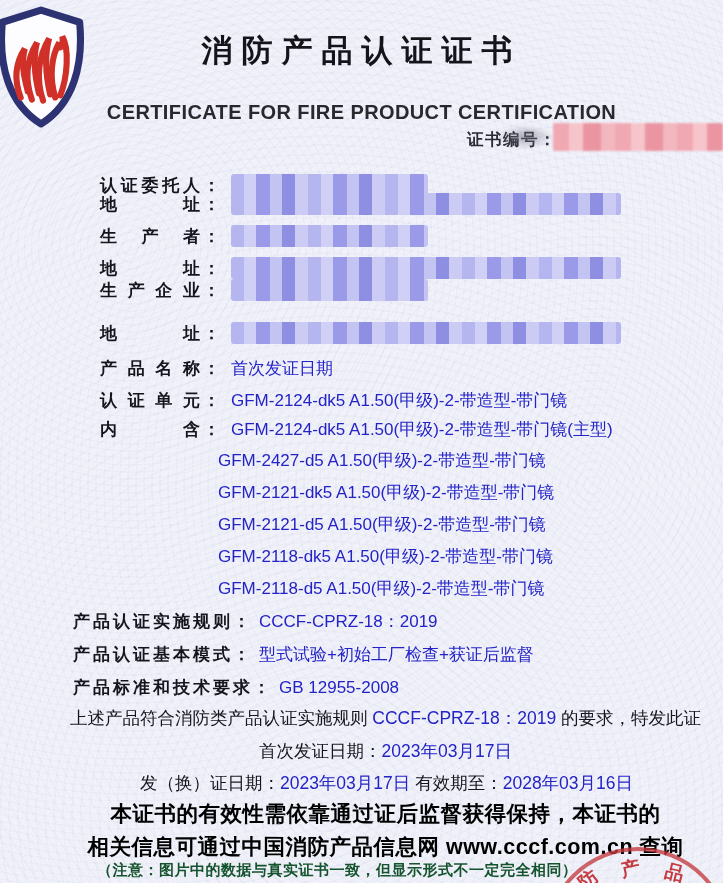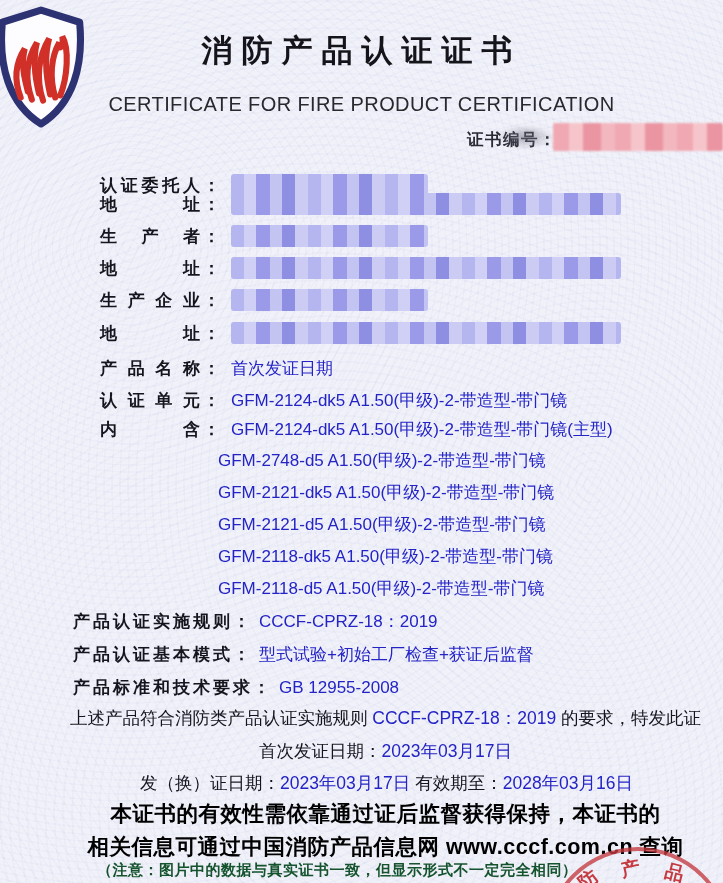--- a/index.html
+++ b/index.html
@@ -9,21 +9,21 @@
     background-color:#f1f2f9;
     background-image:
       repeating-radial-gradient(circle at 18% 28%, rgba(135,145,205,0.055) 0 1.5px, transparent 1.5px 7px),
       repeating-radial-gradient(circle at 82% 55%, rgba(135,145,205,0.05) 0 1.5px, transparent 1.5px 8px),
       repeating-radial-gradient(circle at 45% 92%, rgba(120,130,200,0.045) 0 2px, transparent 2px 9px);
     color:#15151d;
   }
   .logo{position:absolute;left:-14px;top:6px;width:110px;height:122px;}
   .hdr{position:absolute;top:30px;left:0;width:100%;text-align:center;box-sizing:border-box;}
   .title{font-size:31px;font-weight:700;letter-spacing:9px;color:#14141a;}
-  .subtitle{margin-top:21px;font-size:20px;letter-spacing:0.4px;color:#28282f;}
+  .subtitle{margin-top:29px;font-size:20px;letter-spacing:0.4px;color:#28282f;font-weight:bold;}
   .certrow{position:absolute;left:467px;top:129px;font-size:16.5px;font-weight:600;letter-spacing:1.5px;color:#2a2a35;}
   .smudge{position:absolute;left:497px;top:125px;width:56px;height:24px;border-radius:50%;
     background:radial-gradient(ellipse at center, rgba(115,115,130,0.55), rgba(115,115,130,0) 72%);filter:blur(1px);}
   .pk{position:absolute;left:553px;top:123px;width:170px;height:28px;filter:blur(0.8px);border-radius:2px;
     background-image:repeating-linear-gradient(90deg,#f0a9b3 0 16px,#f6c5cb 16px 30px,#ea95a1 30px 48px,#f3b7bf 48px 62px);}
   .frow{position:absolute;left:100px;display:flex;align-items:center;font-size:17px;height:24px;}
   .jl{display:inline-block;width:100px;text-align:justify;text-align-last:justify;font-weight:600;color:#15151d;}
   .cl{font-weight:600;margin-left:3px;margin-right:11px;color:#15151d;}
   .bv{color:#2323c6;}
   .mz{height:22px;border-radius:3px;filter:blur(0.7px);
@@ -83,21 +83,21 @@
 <div class="frow" style="top:224px">
   <span class="jl">生产者</span>
   <span class="cl">：</span>
   <span class="mz short"></span>
 </div>
 <div class="frow" style="top:256px">
   <span class="jl">地址</span>
   <span class="cl">：</span>
   <span class="mz long"></span>
 </div>
-<div class="frow" style="top:288px">
+<div class="frow" style="top:278px">
   <span class="jl">生产企业</span>
   <span class="cl">：</span>
   <span class="mz short"></span>
 </div>
 <div class="frow" style="top:321px">
   <span class="jl">地址</span>
   <span class="cl">：</span>
   <span class="mz long"></span>
 </div>
 <div class="frow" style="top:356px">
@@ -109,21 +109,21 @@
   <span class="jl">认证单元</span>
   <span class="cl">：</span>
   <span class="bv">GFM-2124-dk5 A1.50(甲级)-2-带造型-带门镜</span>
 </div>
 <div class="frow" style="top:417px">
   <span class="jl">内含</span>
   <span class="cl">：</span>
   <span class="bv">GFM-2124-dk5 A1.50(甲级)-2-带造型-带门镜(主型)</span>
 </div>
 
-<div class="mrow" style="top:449px">GFM-2748-d5 A1.50(甲级)-2-带造型-带门镜</div>
+<div class="mrow" style="top:449px">GFM-2427-d5 A1.50(甲级)-2-带造型-带门镜</div>
 <div class="mrow" style="top:481px">GFM-2121-dk5 A1.50(甲级)-2-带造型-带门镜</div>
 <div class="mrow" style="top:513px">GFM-2121-d5 A1.50(甲级)-2-带造型-带门镜</div>
 <div class="mrow" style="top:545px">GFM-2118-dk5 A1.50(甲级)-2-带造型-带门镜</div>
 <div class="mrow" style="top:577px">GFM-2118-d5 A1.50(甲级)-2-带造型-带门镜</div>
 
 <div class="rrow" style="top:610px">
   <span class="rl">产品认证实施规则</span>
   <span class="cl">：</span>
   <span class="bv">CCCF-CPRZ-18：2019</span>
 </div>

